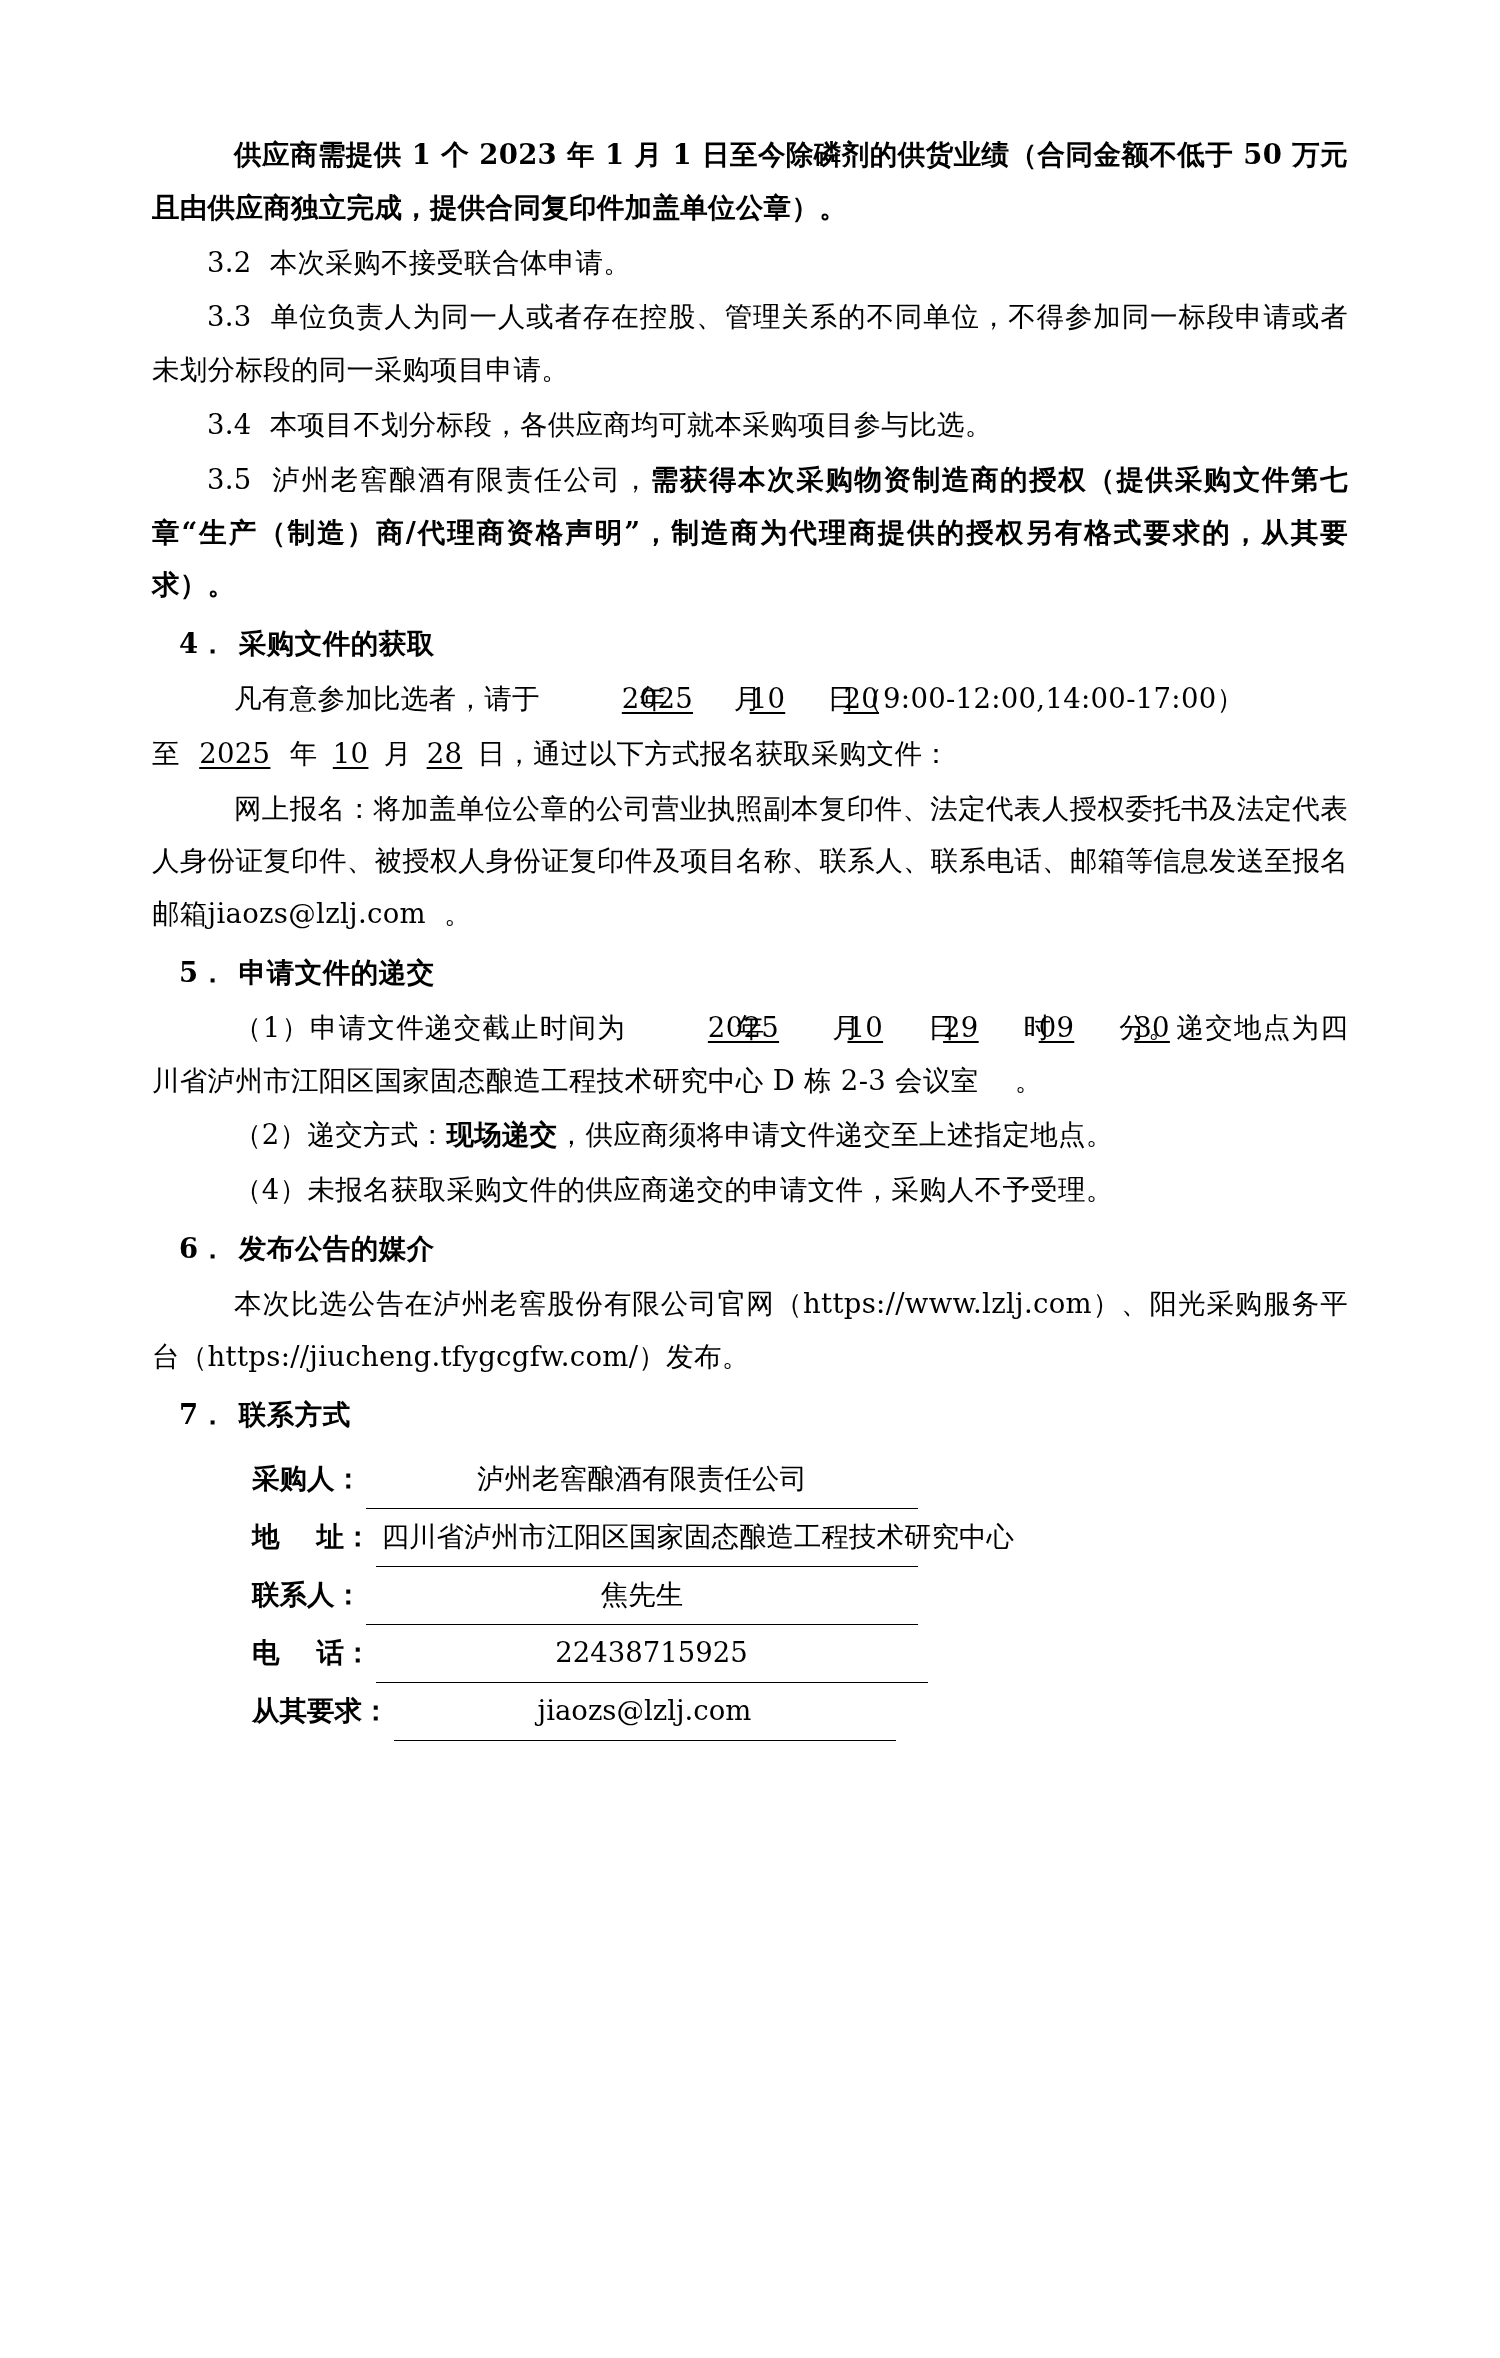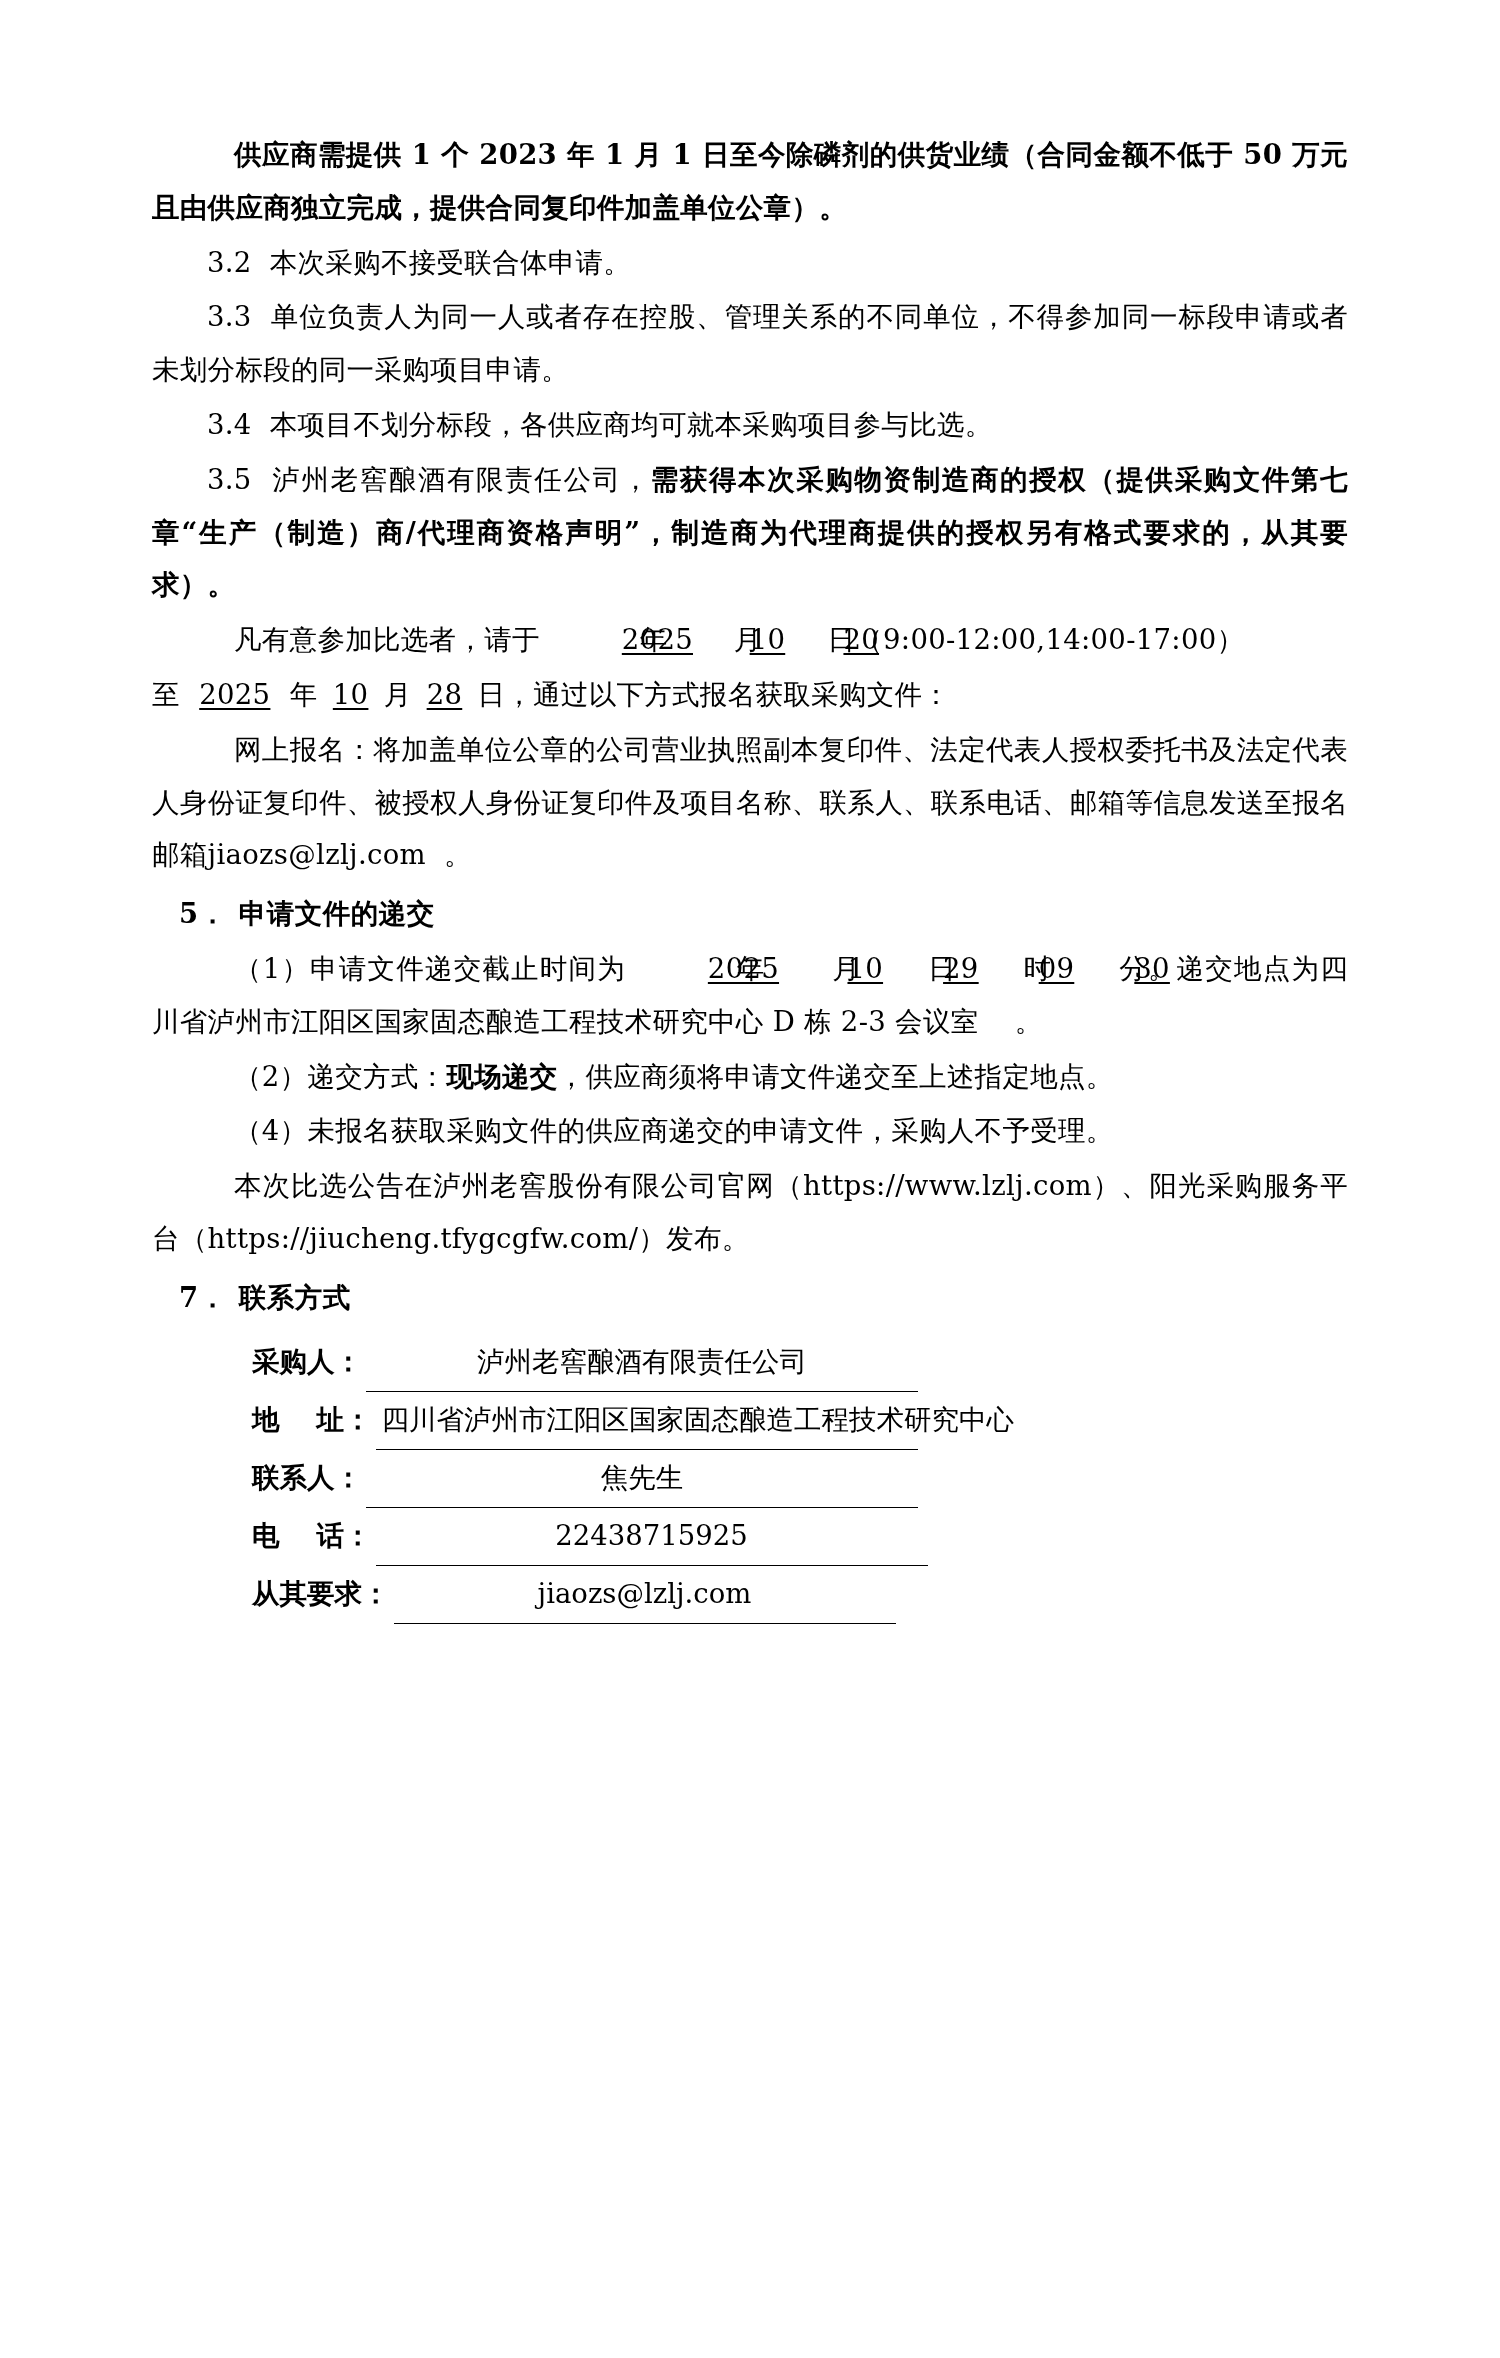--- a/index.html
+++ b/index.html
@@ -107,20 +107,23 @@
   <p class="p indent">
     <span>3.4</span>
     <span>&nbsp;</span><span>本项目不划分标段，各供应商均可就本采购项目参与比选。</span>
   </p>
 
   <p class="p indent">
     <span>3.5</span>
     <span>&nbsp;</span><span>泸州老窖酿酒有限责任公司，</span><span class="b">需获得</span><span class="b u">本次采购物资制造商的授权（提供采购文件第七章“生产（制造）商/代理商资格声明”，制造商为代理商提供的授权另有格式要求的，从其要求）。</span>
   </p>
 
+  <p class="heading">
+    <span class="num">4．</span><span>采购文件的获取</span>
+  </p>
 
   <p class="p indent2">
     <span>凡有意参加比选者，请于</span><span class="blank" style="width:100px">2025</span><span>年</span><span class="blank" style="width:66px">10</span><span>月</span><span class="blank" style="width:66px">20</span><span>日</span><span>（9:00-12:00,14:00-17:00）</span>
   </p>
 
   <p class="p">
     <span>至</span><span class="blank" style="width:110px">2025</span><span>年</span><span class="blank" style="width:66px">10</span><span>月</span><span class="blank" style="width:66px">28</span><span>日，通过以下方式报名获取采购文件：</span>
   </p>
 
   <p class="p indent2">
@@ -135,20 +138,23 @@
     <span>（1）申请文件递交截止时间为</span><span class="blank" style="width:110px">2025</span><span>年</span><span class="blank" style="width:66px">10</span><span>月</span><span class="blank" style="width:66px">29</span><span>日</span><span class="blank" style="width:66px">09</span><span>时</span><span class="blank" style="width:66px">30</span><span>分</span><span>。递交地点为</span><span class="u">四川省泸州市江阳区国家固态酿造工程技术研究中心 D 栋 2-3 会议室</span><span class="u">&nbsp;&nbsp;&nbsp;&nbsp;</span><span>。</span>
   </p>
 
   <p class="p indent2">
     <span>（2）递交方式：</span><span class="b">现场递交</span><span>，供应商须将申请文件递交至上述指定地点。</span>
   </p>
 
 
   <p class="p indent2">（4）未报名获取采购文件的供应商递交的申请文件，采购人不予受理。</p>
 
+  <p class="heading">
+    <span class="num">6．</span><span>发布公告的媒介</span>
+  </p>
 
   <p class="p indent2">
     <span>本次比选公告在泸州老窖股份有限公司官网（</span><span>https://www.lzlj.com</span><span>）、阳光采购服务平台（</span><span>https://jiucheng.tfygcgfw.com/</span><span>）发布。</span>
   </p>
 
   <p class="heading">
     <span class="num">7．</span><span>联系方式</span>
   </p>
 
   <div class="contact-block">

